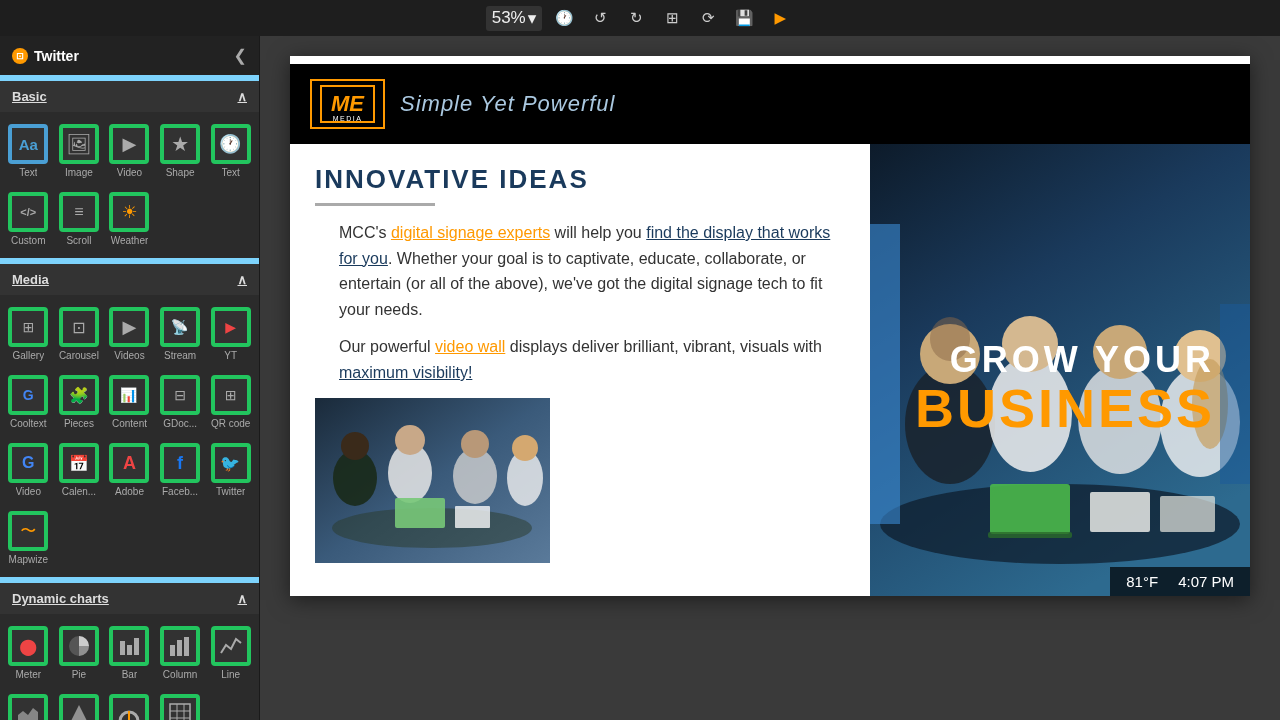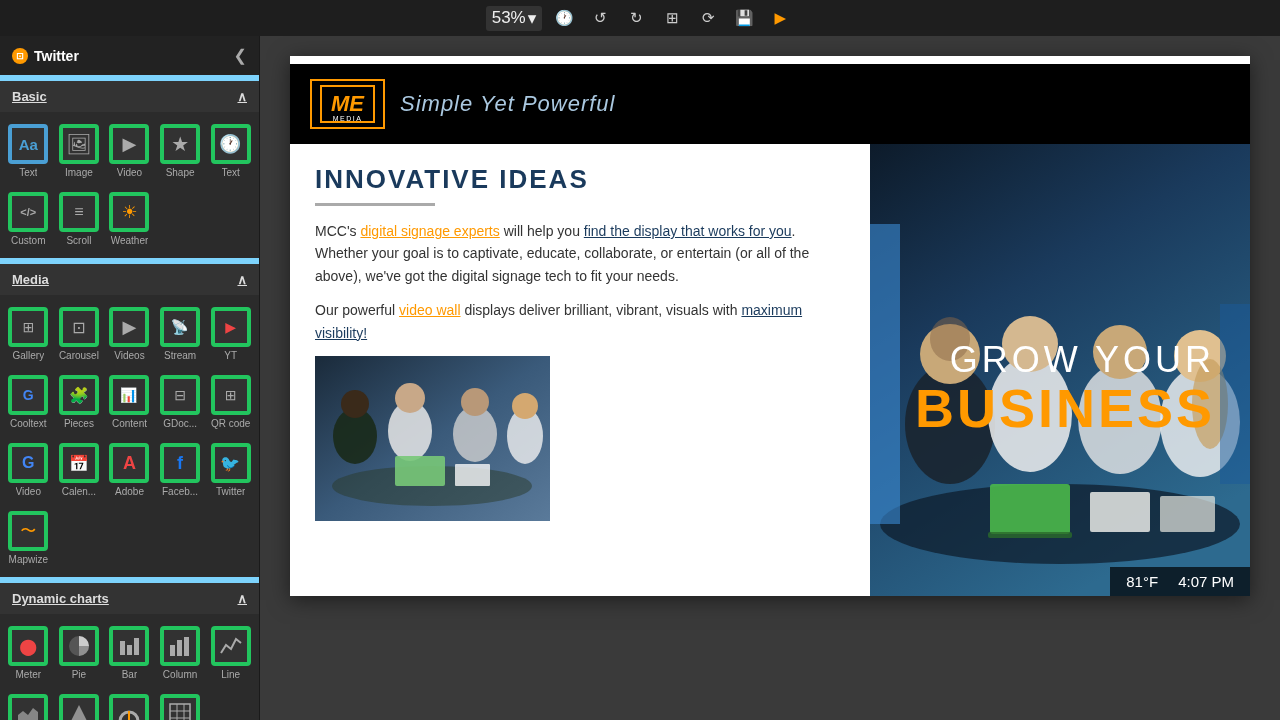--- a/index.html
+++ b/index.html
@@ -212,41 +212,42 @@
       letter-spacing: 2px;
       margin-bottom: 8px;
     }
     .slide-divider {
       width: 120px;
       height: 3px;
       background: #aaa;
       margin-bottom: 14px;
     }
     .slide-text {
-      font-size: 14px;
+      font-size: 16px;
       line-height: 1.6;
       color: #333;
       margin-bottom: 12px;
+      margin-left: 24px;
     }
 
     .slide-right {
       flex: 1;
       background: linear-gradient(180deg, #0d1b2a 0%, #1a3a5c 40%, #2d6a8f 100%);
       display: flex;
       flex-direction: column;
       align-items: center;
       justify-content: center;
       gap: 8px;
       padding: 20px;
       position: relative;
       overflow: hidden;
     }
     .grow-text {
       font-size: 36px;
-      font-weight: 400;
+      font-weight: 700;
       color: #fff;
       letter-spacing: 4px;
       text-align: right;
       width: 100%;
     }
     .business-text {
       font-size: 54px;
       font-weight: 700;
       color: #f90;
       letter-spacing: 3px;

